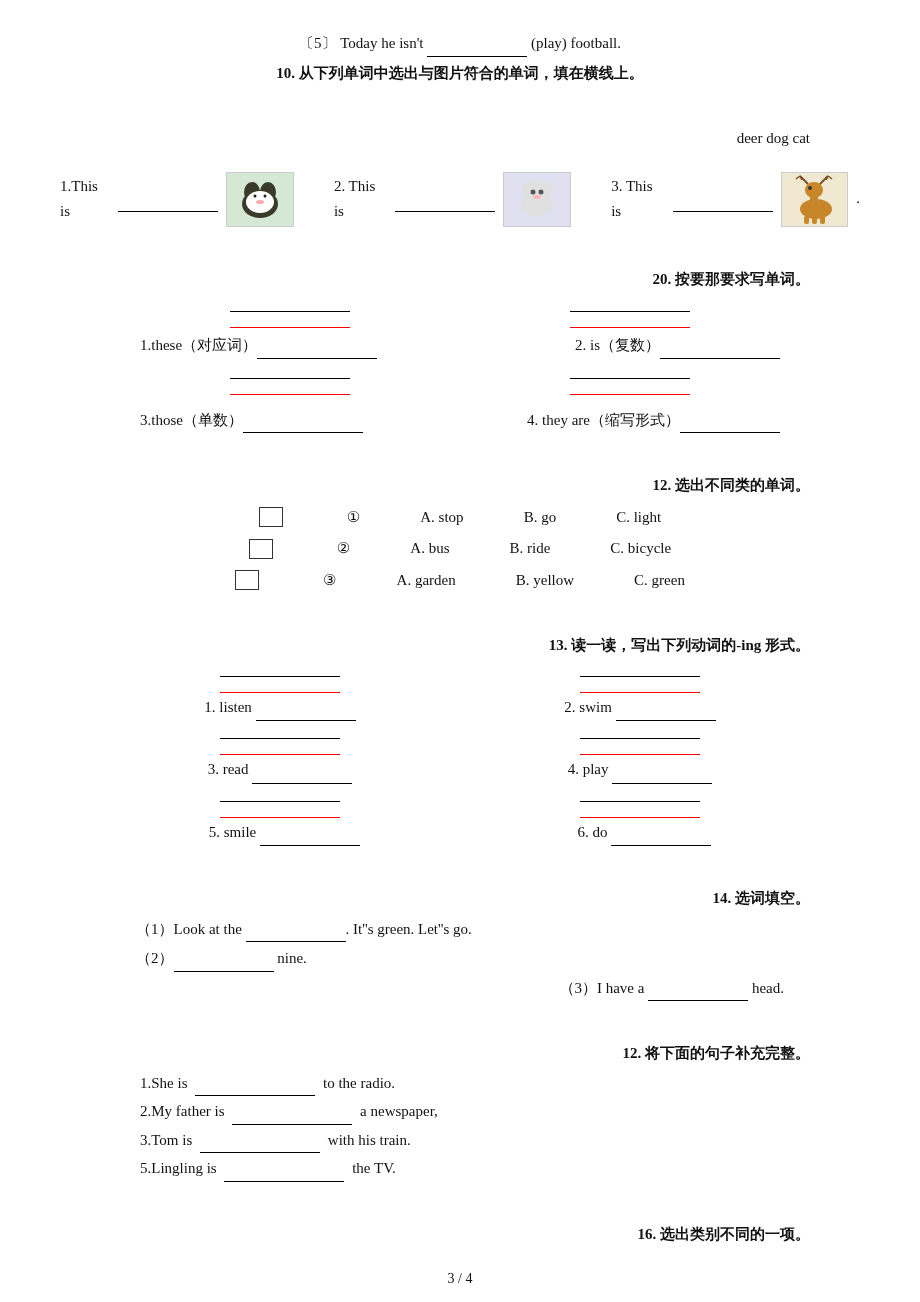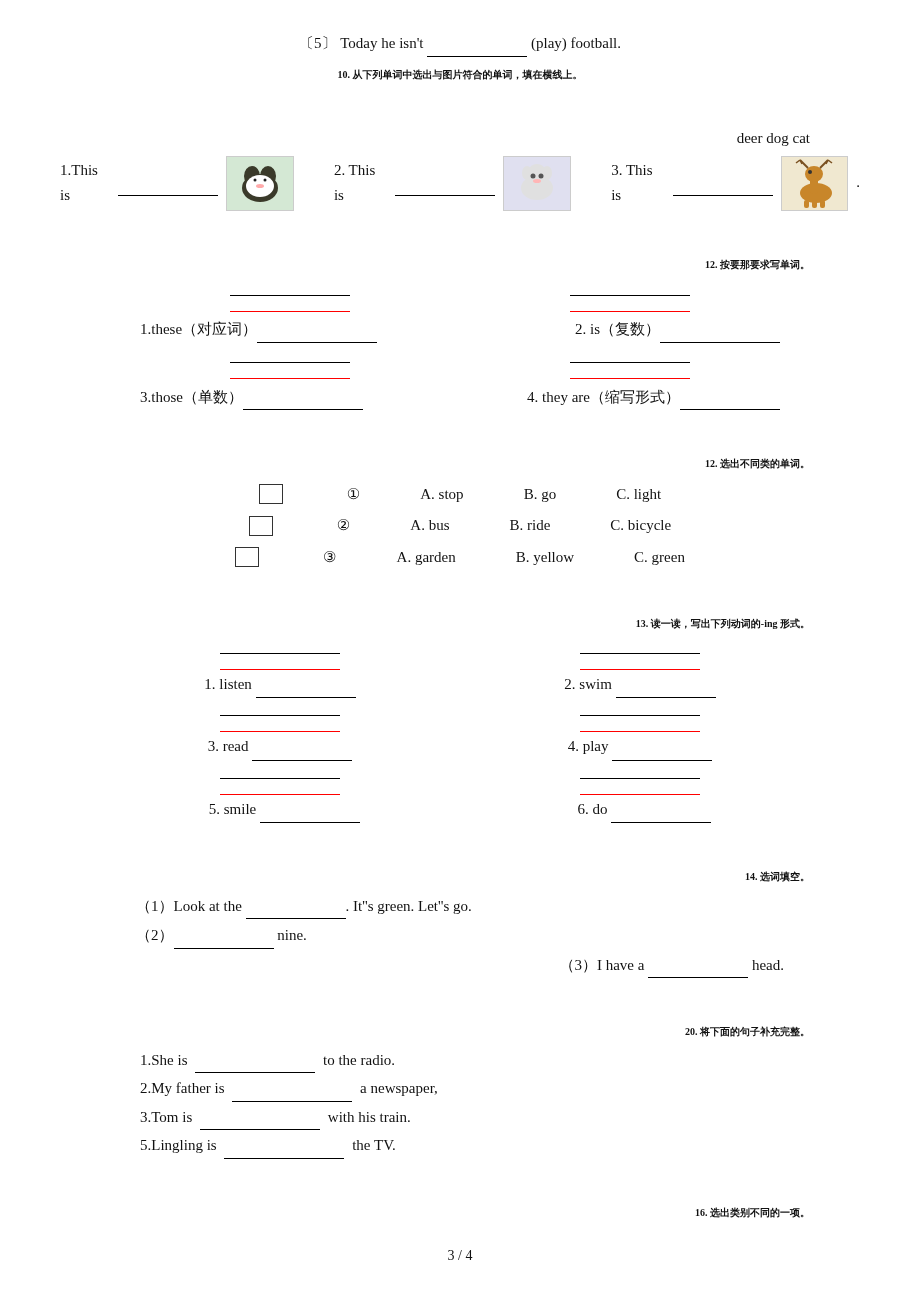--- a/index.html
+++ b/index.html
@@ -14,42 +14,42 @@
       line-height: 1.7;
     }
     .page {
       width: 100%;
     }
     .section {
       margin-bottom: 10px;
     }
     .section-title {
       font-weight: bold;
-      font-size: 10px;
+      font-size: 15px;
     }
     .center {
       text-align: center;
     }
     .right {
       text-align: right;
       margin-top: 40px;
     }
     .blank-line {
       display: inline-block;
       border-bottom: 1px solid #000;
       min-width: 100px;
       vertical-align: bottom;
     }
     
     .animal-row {
       display: flex;
       align-items: center;
       justify-content: center;
       gap: 40px;
-      margin: 4px 0;
+      margin: 20px 0;
     }
     .animal-item {
       display: flex;
       align-items: center;
       gap: 8px;
       font-size: 15px;
     }
     .animal-img {
       width: 70px;
       height: 55px;
@@ -231,21 +231,21 @@
             <rect x="36" y="42" width="5" height="8" fill="#c8862a" rx="2"></rect>
           </svg>
         </div>
         <span>.</span>
       </div>
     </div>
   </div>
 
   <div class="section">
     <div class="right" style="padding-right:50px;">
-      <span class="section-title">12. 按要那要求写单词。</span>
+      <span class="section-title">20. 按要那要求写单词。</span>
     </div>
 
     <div class="two-col-lines" style="margin: 6px 60px 0 60px;">
       <div class="col">
         <span></span>
         <span class="red"></span>
       </div>
       <div class="col">
         <span></span>
         <span class="red"></span>
@@ -261,21 +261,21 @@
       <div class="col">
         <span></span>
         <span class="red"></span>
       </div>
       <div class="col">
         <span></span>
         <span class="red"></span>
       </div>
     </div>
 
-    <div style="display:flex; align-items:center; justify-content:space-between; padding: 0 80px; margin:5px 0;">
+    <div style="display:flex; align-items:center; justify-content:space-between; padding: 0 80px; margin:12px 0;">
       <span>3.those（单数）<span class="blank-line" style="width:120px;">&nbsp;</span></span>
       <span>4. they are（缩写形式）<span class="blank-line" style="width:100px;">&nbsp;</span></span>
     </div>
   </div>
 
   <div class="section">
     <div class="right" style="padding-right:50px;">
       <span class="section-title">12. 选出不同类的单词。</span>
     </div>
 
@@ -367,21 +367,21 @@
         （2）<span class="blank-line" style="width:60px;">&nbsp;</span> nine.
       </div>
       <div class="s14-q" style="text-align:right; padding-right:60px;">
         （3）I have a <span class="blank-line" style="width:60px;">&nbsp;</span> head.
       </div>
     </div>
   </div>
 
   <div class="section">
     <div class="right" style="padding-right:50px;">
-      <span class="section-title">20. 将下面的句子补充完整。</span>
+      <span class="section-title">12. 将下面的句子补充完整。</span>
     </div>
     <div class="s15-block">
       <div class="s15-q">
         1.She is <span class="fill-blank">&nbsp;</span> to the radio.
       </div>
       <div class="s15-q">
         2.My father is <span class="fill-blank">&nbsp;</span> a newspaper,
       </div>
       <div class="s15-q">
         3.Tom is <span class="fill-blank">&nbsp;</span> with his train.

